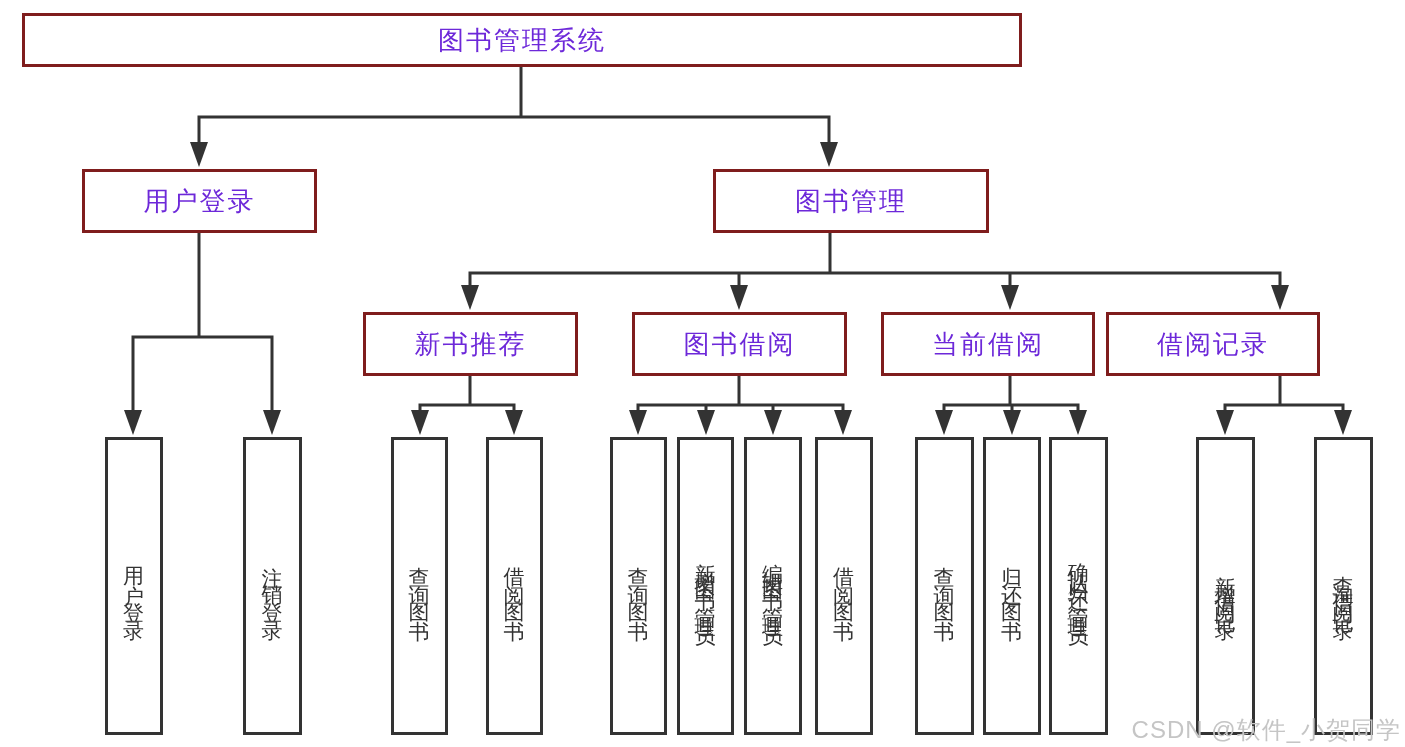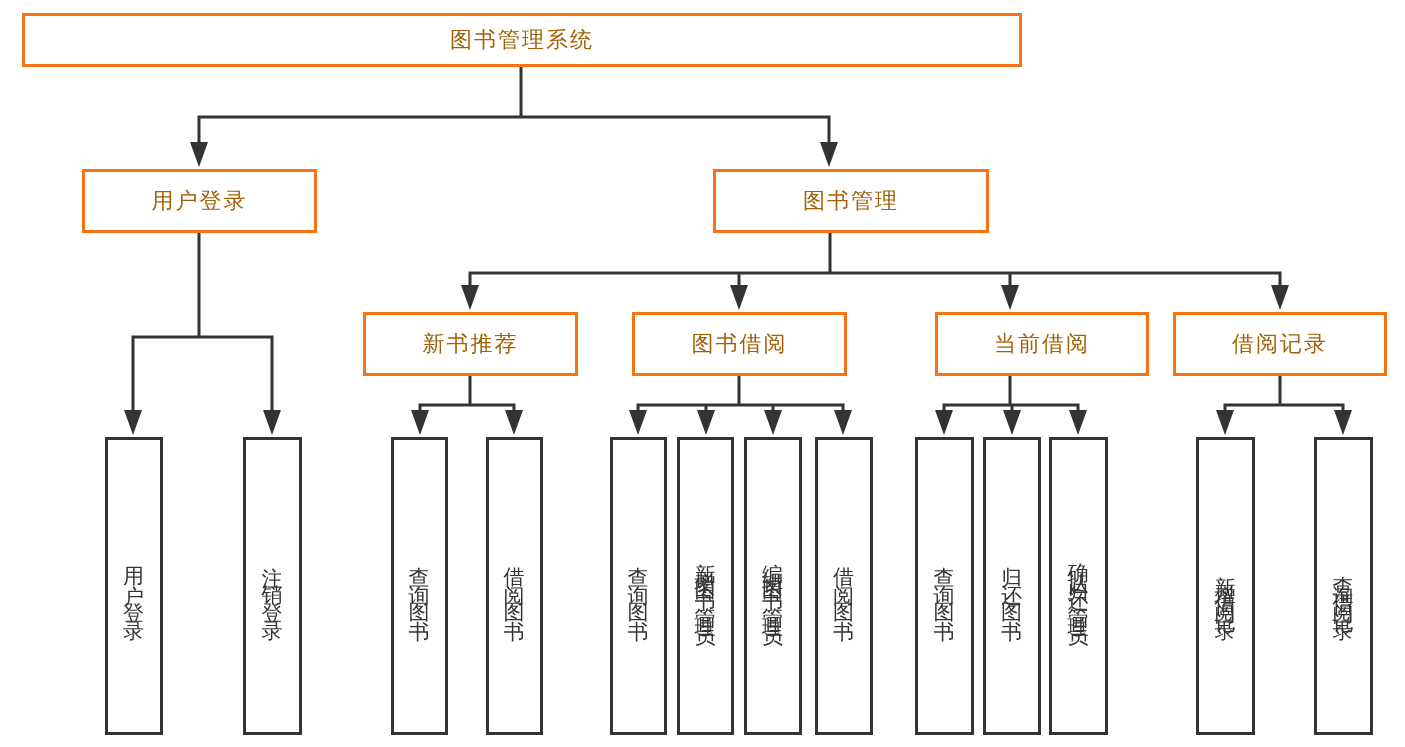--- a/index.html
+++ b/index.html
@@ -1,23 +1,23 @@
 <!DOCTYPE html>
 <html><head>
 <meta charset="utf-8">
 <style>
   * { margin:0; padding:0; box-sizing:border-box; }
   html,body { background:#ffffff; }
   body { font-family:"Liberation Sans","DejaVu Sans",sans-serif; }
   .stage { position:relative; width:1405px; height:747px; background:#ffffff; overflow:hidden; }
   .layer { position:absolute; left:0; top:0; width:1405px; height:747px; }
   .node {
-    position:absolute; background:#ffffff; border:3px solid #f97316;
+    position:absolute; background:#ffffff; border:3px solid #7f1d1d;
     display:flex; align-items:center; justify-content:center;
-    color:#a16207; font-size:22px; letter-spacing:2px; white-space:nowrap;
+    color:#6d28d9; font-size:26px; letter-spacing:2px; white-space:nowrap;
   }
   .vnode {
     position:absolute; background:#ffffff; border:3px solid #333333;
     display:flex; align-items:center; justify-content:center;
     color:#333333; font-size:21px; line-height:1;
     writing-mode:vertical-rl; text-orientation:mixed; letter-spacing:9px;
   }
   .vnode.short { letter-spacing:18px; }
   .watermark {
     position:absolute; right:4px; bottom:1px;
@@ -69,35 +69,36 @@
     </g>
   </svg>
 
   <div class="node" style="left:22px; top:13px; width:1000px; height:54px;">图书管理系统</div>
 
   <div class="node" style="left:82px; top:169px; width:235px; height:64px;">用户登录</div>
   <div class="node" style="left:713px; top:169px; width:276px; height:64px;">图书管理</div>
 
   <div class="node" style="left:632px; top:312px; width:215px; height:64px;">图书借阅</div>
   <div class="node" style="left:363px; top:312px; width:215px; height:64px;">新书推荐</div>
-  <div class="node" style="left:935px; top:312px; width:214px; height:64px;">当前借阅</div>
-  <div class="node" style="left:1173px; top:312px; width:214px; height:64px;">借阅记录</div>
+  <div class="node" style="left:881px; top:312px; width:214px; height:64px;">当前借阅</div>
+  <div class="node" style="left:1106px; top:312px; width:214px; height:64px;">借阅记录</div>
 
   <div class="vnode short" style="left:105px; top:437px; width:58px; height:298px;">用户登录</div>
   <div class="vnode short" style="left:243px; top:437px; width:59px; height:298px;">注销登录</div>
 
   <div class="vnode short" style="left:391px; top:437px; width:57px; height:298px;">查询图书</div>
   <div class="vnode short" style="left:486px; top:437px; width:57px; height:298px;">借阅图书</div>
 
   <div class="vnode short" style="left:610px; top:437px; width:57px; height:298px;">查询图书</div>
   <div class="vnode" style="left:677px; top:437px; width:57px; height:298px;">新增图书（管理员）</div>
   <div class="vnode" style="left:744px; top:437px; width:58px; height:298px;">编辑图书（管理员）</div>
   <div class="vnode short" style="left:815px; top:437px; width:58px; height:298px;">借阅图书</div>
 
   <div class="vnode short" style="left:915px; top:437px; width:59px; height:298px;">查询图书</div>
   <div class="vnode short" style="left:983px; top:437px; width:58px; height:298px;">归还图书</div>
   <div class="vnode" style="left:1049px; top:437px; width:59px; height:298px;">确认归还（管理员）</div>
 
   <div class="vnode" style="left:1196px; top:437px; width:59px; height:298px;">新增借阅记录</div>
   <div class="vnode" style="left:1314px; top:437px; width:59px; height:298px;">查询借阅记录</div>
 
+  <div class="watermark">CSDN @软件_小贺同学</div>
 
 </div>
 
 </body></html>

